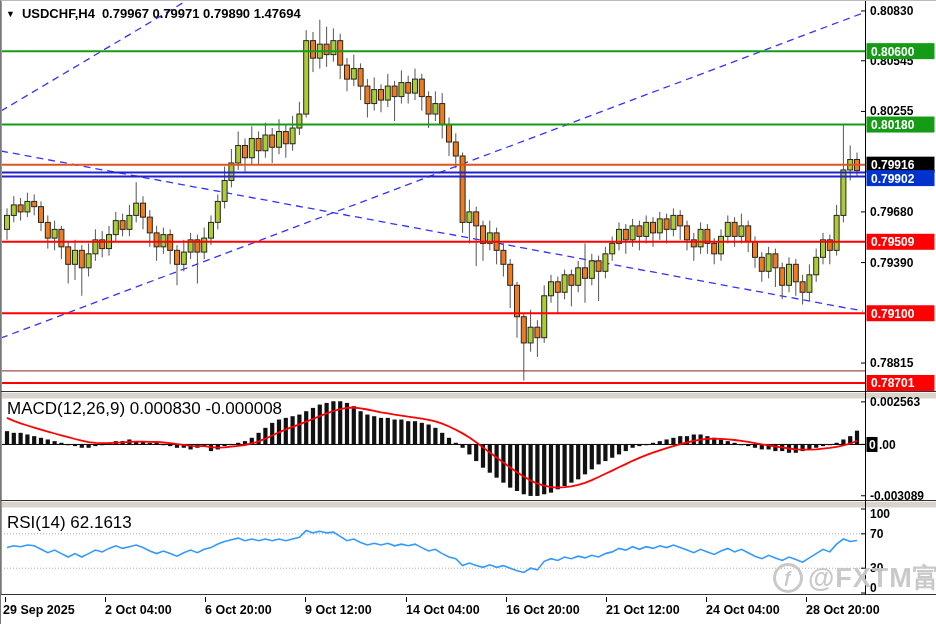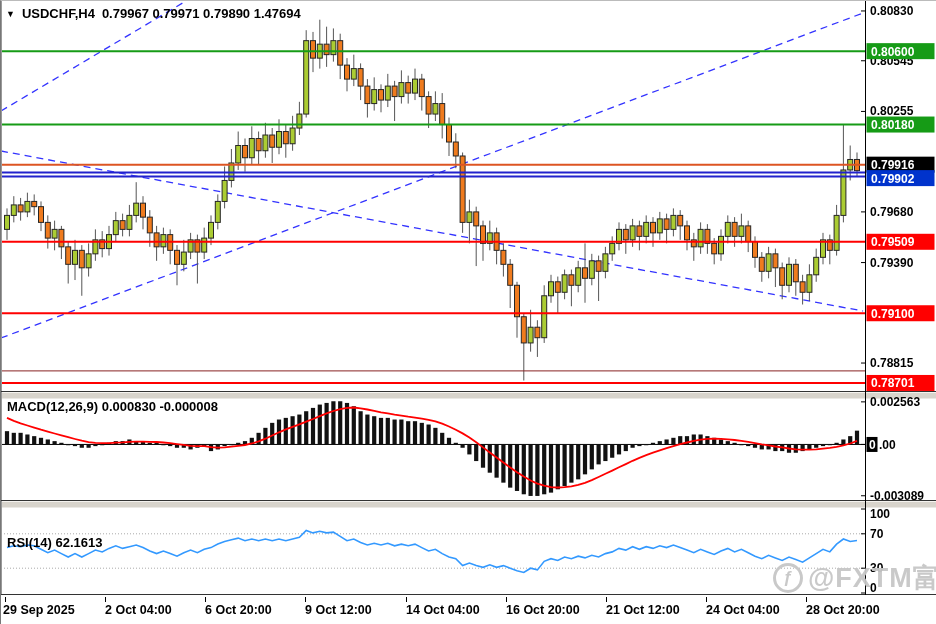--- a/index.html
+++ b/index.html
@@ -2,23 +2,23 @@
 <html><head>
 <meta charset="utf-8">
 <style>
   html,body{margin:0;padding:0;background:#fff;}
   .terminal{position:relative;width:936px;height:624px;background:#ffffff;overflow:hidden;
             font-family:"Liberation Sans",sans-serif;border-left:1px solid #777;border-top:1px solid #bbb;}
   svg{position:absolute;left:0;top:0;}
   .overlay{position:absolute;pointer-events:none;white-space:nowrap;}
   .title-overlay{left:5px;top:5px;font-size:13px;font-weight:700;color:#000;display:flex;align-items:center;gap:7px;}
   .tri{font-size:9px;margin-top:1px;color:#000;}
-  .ind-label{font-size:13px;font-weight:700;color:#000;}
+  .ind-label{font-size:17px;font-weight:400;color:#000;}
   .macd-label{left:6px;top:398px;}
-  .rsi-label{left:6px;top:534px;}
+  .rsi-label{left:6px;top:512px;}
   .watermark{left:772px;top:559px;display:flex;align-items:center;gap:5px;color:#c7c7c7;opacity:.95;}
   .wm-logo{width:24px;height:24px;border:3px solid #c7c7c7;border-radius:50%;display:flex;
            align-items:center;justify-content:center;font-size:17px;font-weight:700;color:#c7c7c7;}
   .wm-text{font-size:27px;font-weight:700;letter-spacing:1px;}
 </style>
 </head>
 <body>
 
 <div class="terminal">
   <svg id="chart-svg" width="936" height="624">

